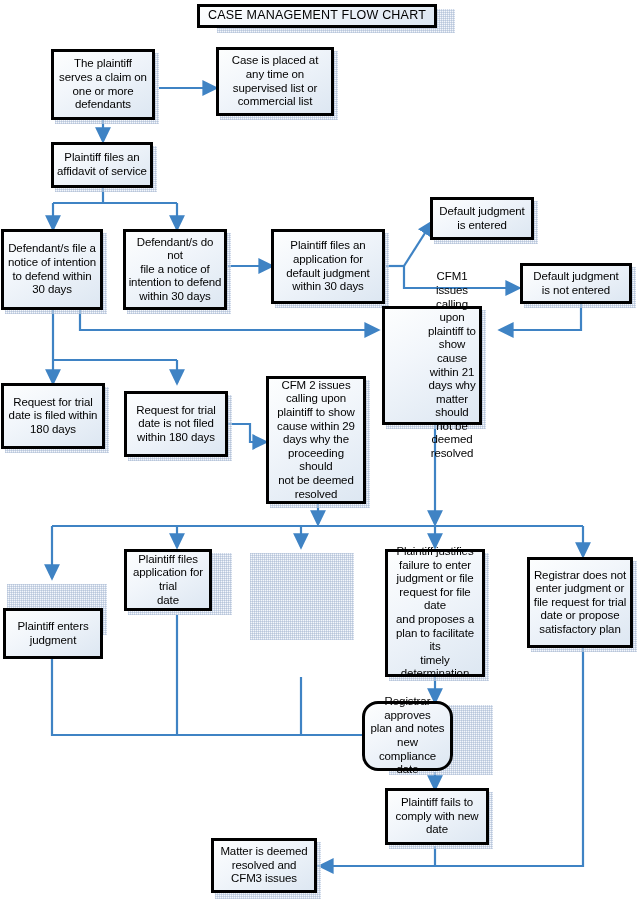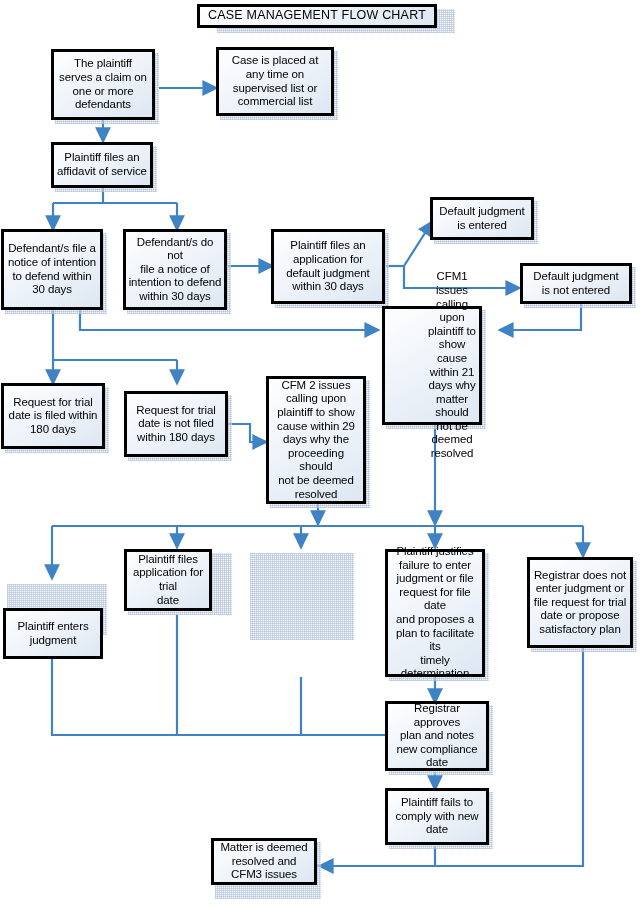--- a/index.html
+++ b/index.html
@@ -256,32 +256,32 @@
   </div>
 
   <div class="node" style="left:527px;top:557px;width:106px;height:91px;">
     <span class="txt">Registrar does not
 enter judgment or
 file request for trial
 date or propose
 satisfactory plan</span>
   </div>
 
-  <div class="node" style="left:385px;top:701px;width:104px;height:70px;">
+  <div class="node" style="left:362px;top:701px;width:91px;height:70px;border-radius:16px;">
     <span class="txt">Registrar approves
 plan and notes
 new compliance
 date</span>
   </div>
 
   <div class="node" style="left:385px;top:788px;width:104px;height:57px;">
     <span class="txt">Plaintiff fails to
 comply with new
 date</span>
   </div>
 
-  <div class="node" style="left:211px;top:838px;width:106px;height:47px;">
+  <div class="node" style="left:211px;top:838px;width:106px;height:55px;">
     <span class="txt">Matter is deemed
 resolved and
 CFM3 issues</span>
   </div>
 
 </div>
 
 </body></html>

